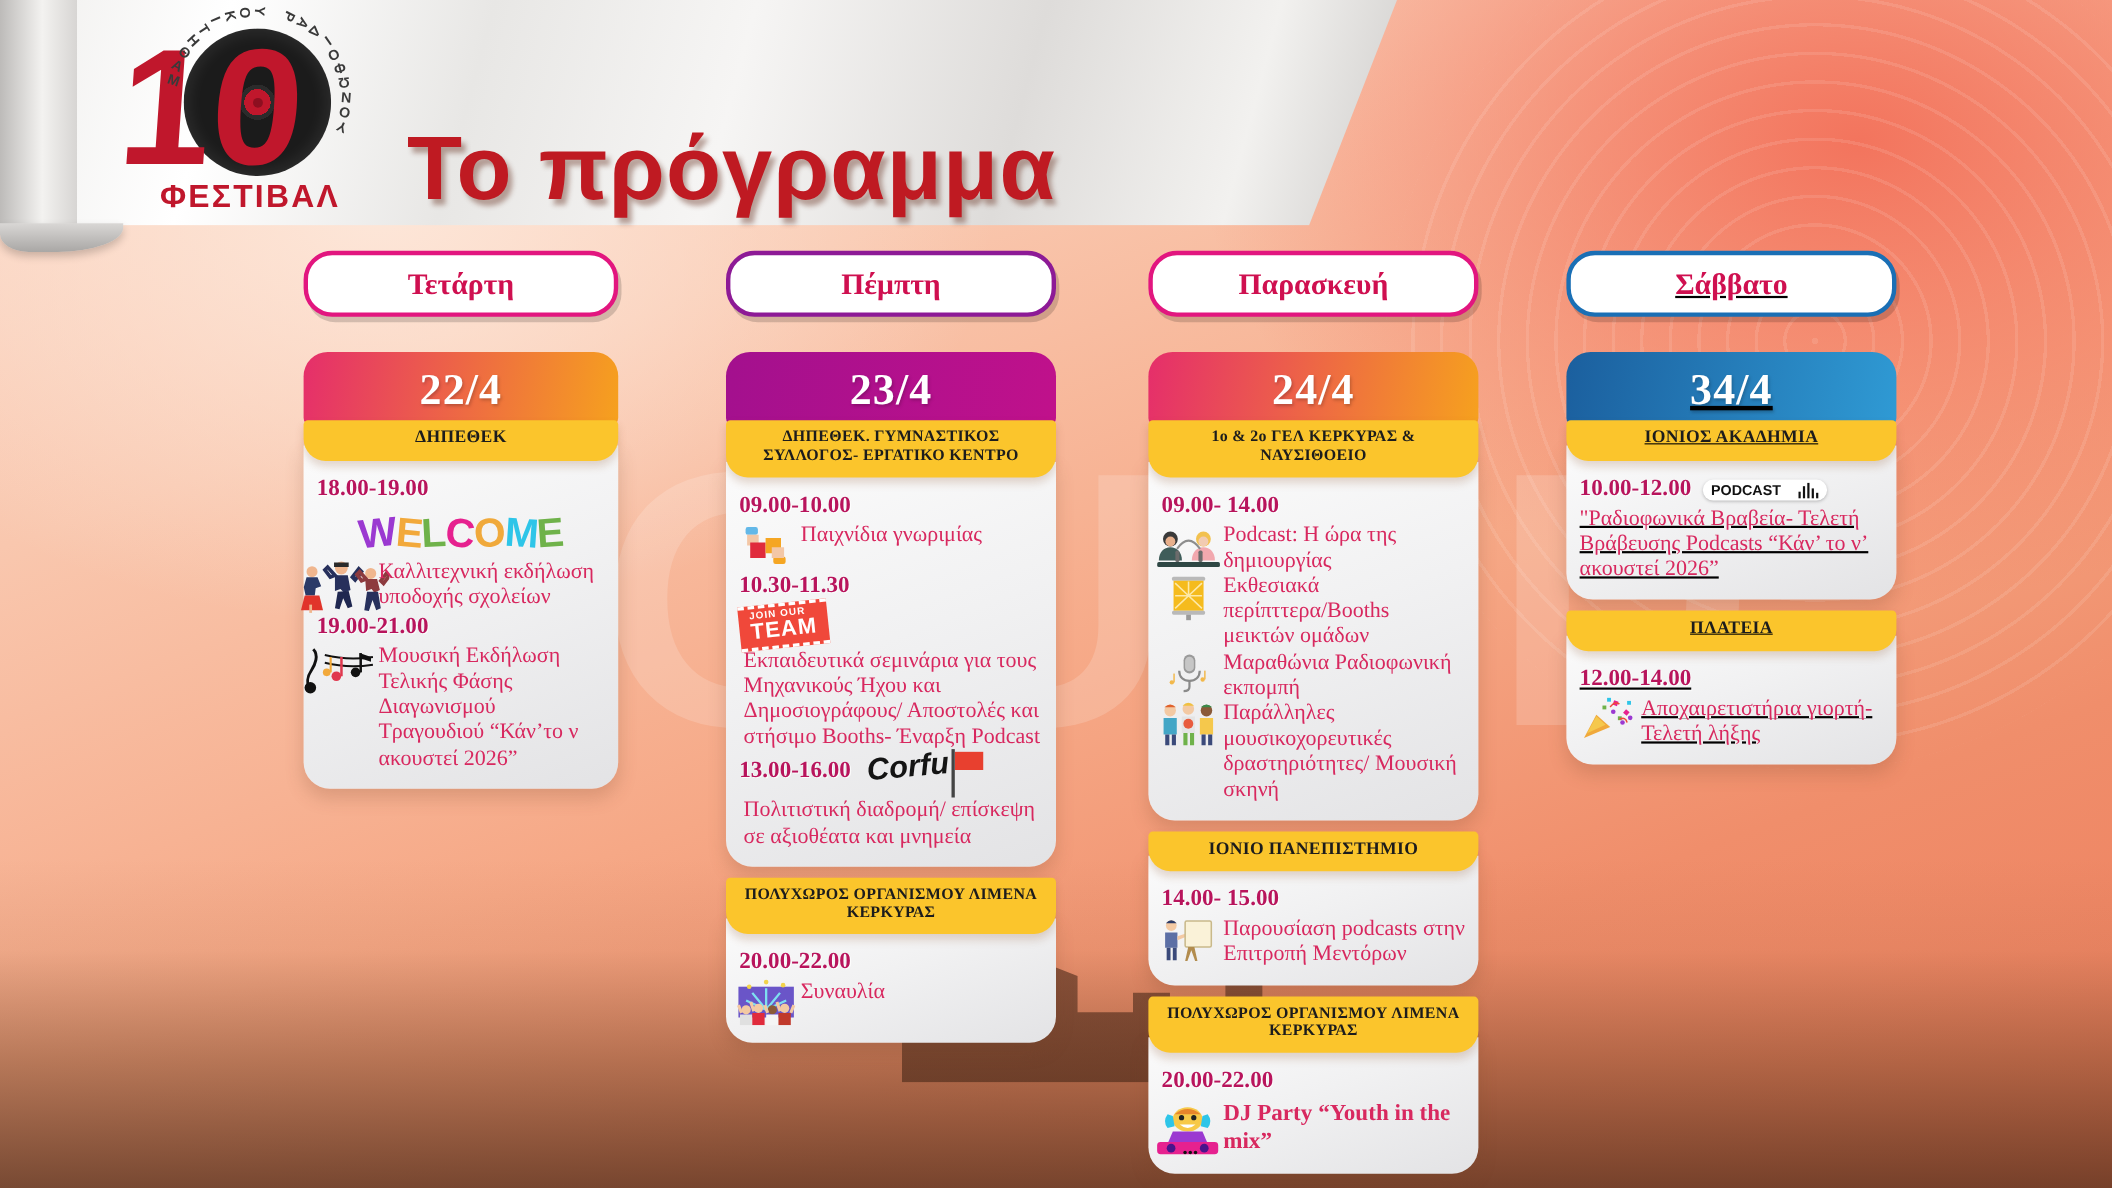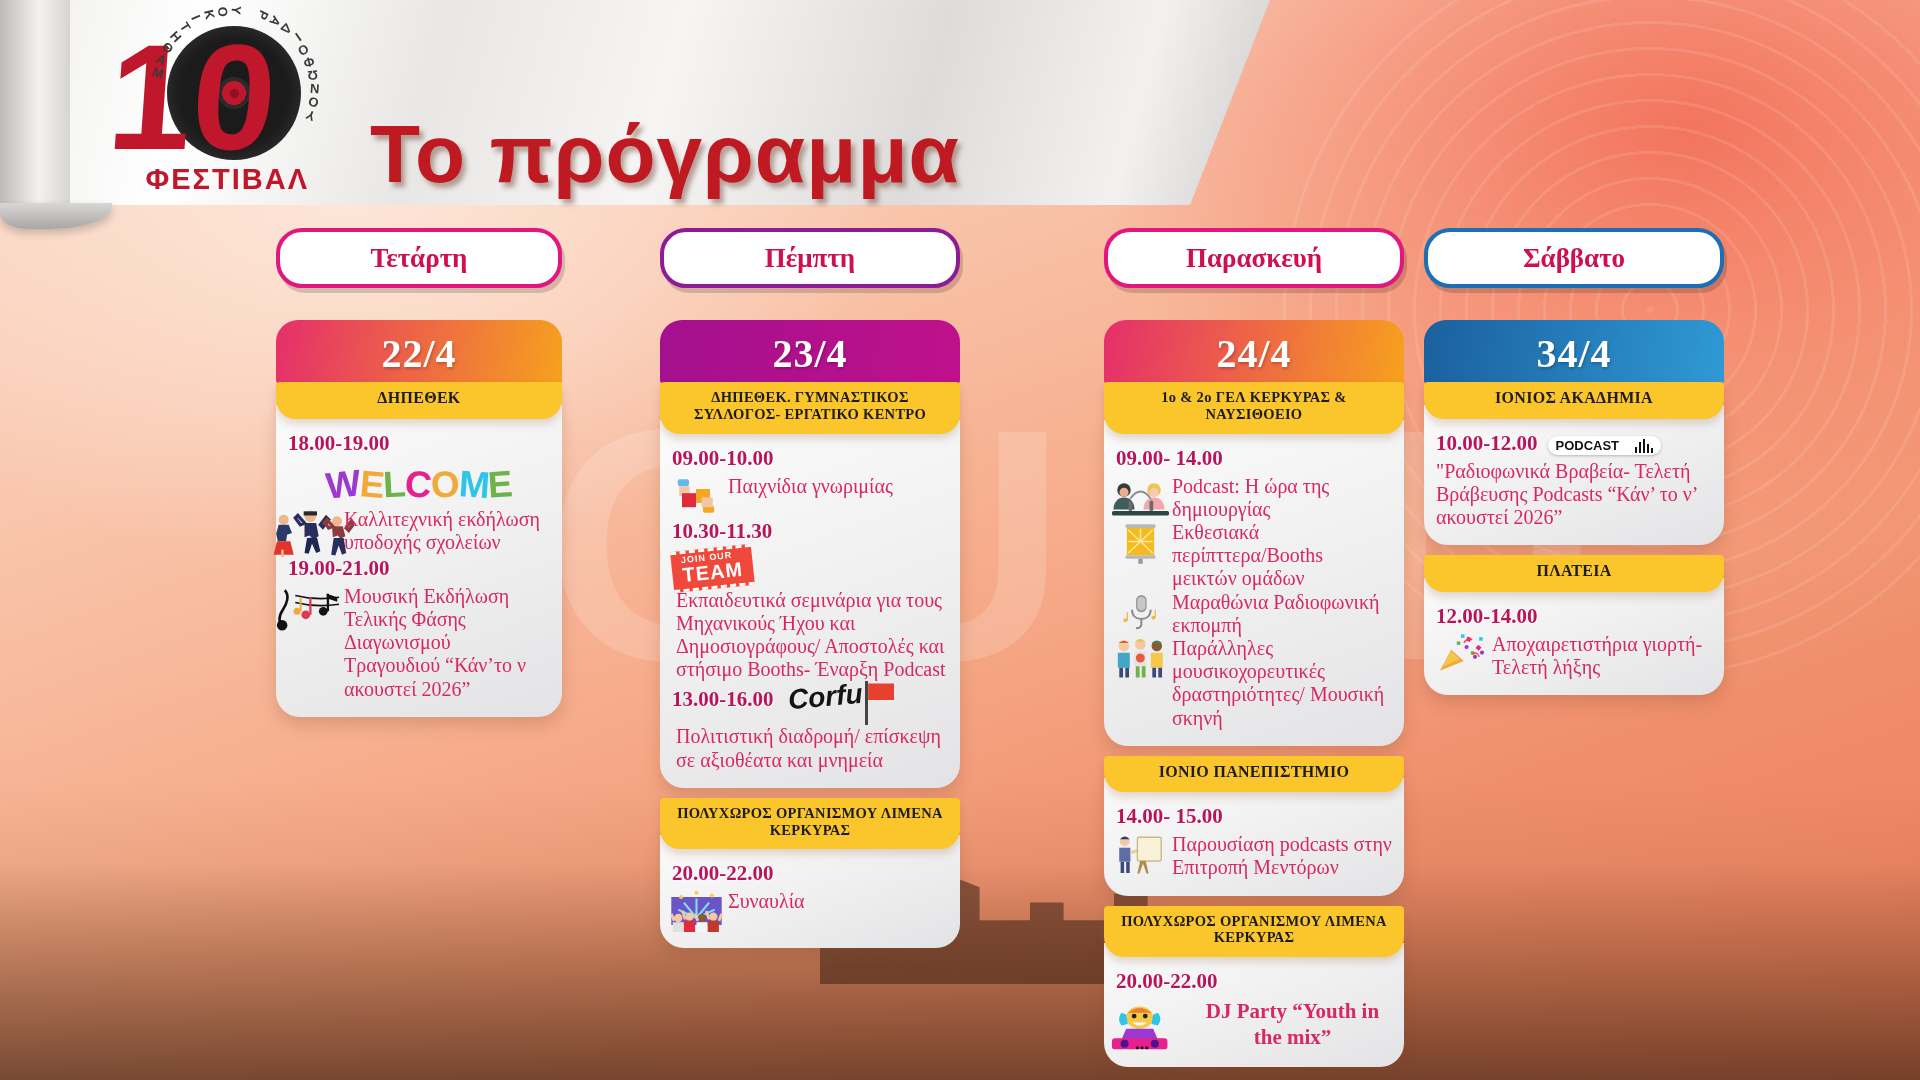--- a/index.html
+++ b/index.html
@@ -185,21 +185,21 @@
   }
   .podcast-badge{
     display:inline-flex;align-items:center;gap:16px;background:#fff;
     border-radius:14px;padding:2px 8px;box-shadow:0 1px 3px rgba(0,0,0,0.25);
     font-family:"Liberation Sans", sans-serif;font-weight:bold;font-size:13px;color:#111;
   }
   .eq{display:inline-flex;align-items:flex-end;gap:2px;height:14px;}
   .eq i{display:block;width:2px;background:#111;}
 
   .dj{
-    font-weight:bold;font-size:21px;color:#d8285f;text-align:center;line-height:1.25;margin-left:21px;
+    font-weight:bold;font-size:21px;color:#d8285f;line-height:1.25;
   }
 </style>
 </head>
 <body>
 
 <div class="bg-rings"></div>
 <div class="bg-watermark">SOUND</div>
 <div class="bg-city"></div>
 
 <div class="banner">
@@ -367,21 +367,21 @@
           <path d="M10 44l-4-10M26 42l-4-12M44 44l-4-10M60 42l-4-12M74 44l4-10"></path>
                     </g>
                   </svg></span>
               </div>
               <div class="desc">Συναυλία</div>
             </div>
           </div>
         </div>
       </div>
     </div>
-    <div class="col" style="left: 1104px; top: 228px; width: 300px;">
+    <div class="col" style="left: 1044px; top: 228px; width: 300px;">
       <div class="day-pill" style="border: 4px solid rgb(226, 22, 127);">
         <span>Παρασκευή</span>
       </div>
       <div class="card">
         <div class="date-head" style="background: linear-gradient(100deg, rgb(229, 46, 107), rgb(246, 161, 30));">
           <span>24/4</span>
         </div>
         <div class="venue small">1ο &amp; 2ο ΓΕΛ ΚΕΡΚΥΡΑΣ &amp; ΝΑΥΣΙΘΟΕΙΟ</div>
         <div class="body">
           <div>
@@ -512,21 +512,21 @@
                       <circle cx="54" cy="62" r="2"></circle>
                     </g>
                   </svg></span>
               </div>
               <div class="dj">DJ Party “Youth in the mix”</div>
             </div>
           </div>
         </div>
       </div>
     </div>
-    <div class="col" style="left: 1424px; top: 228px; width: 300px;">
+    <div class="col" style="left: 1424px; top: 228px; width: 300px; text-decoration: underline;">
       <div class="day-pill" style="border: 4px solid rgb(26, 111, 181);">
         <span>Σάββατο</span>
       </div>
       <div class="card">
         <div class="date-head" style="background: linear-gradient(100deg, rgb(27, 95, 158), rgb(47, 154, 212));">
           <span>34/4</span>
         </div>
         <div class="venue">ΙΟΝΙΟΣ ΑΚΑΔΗΜΙΑ</div>
         <div class="body">
           <div><div class="time" style="display: inline-block;">10.00-12.00</div><span class="podcast-badge" style="margin-left: 10px; vertical-align: middle;">

